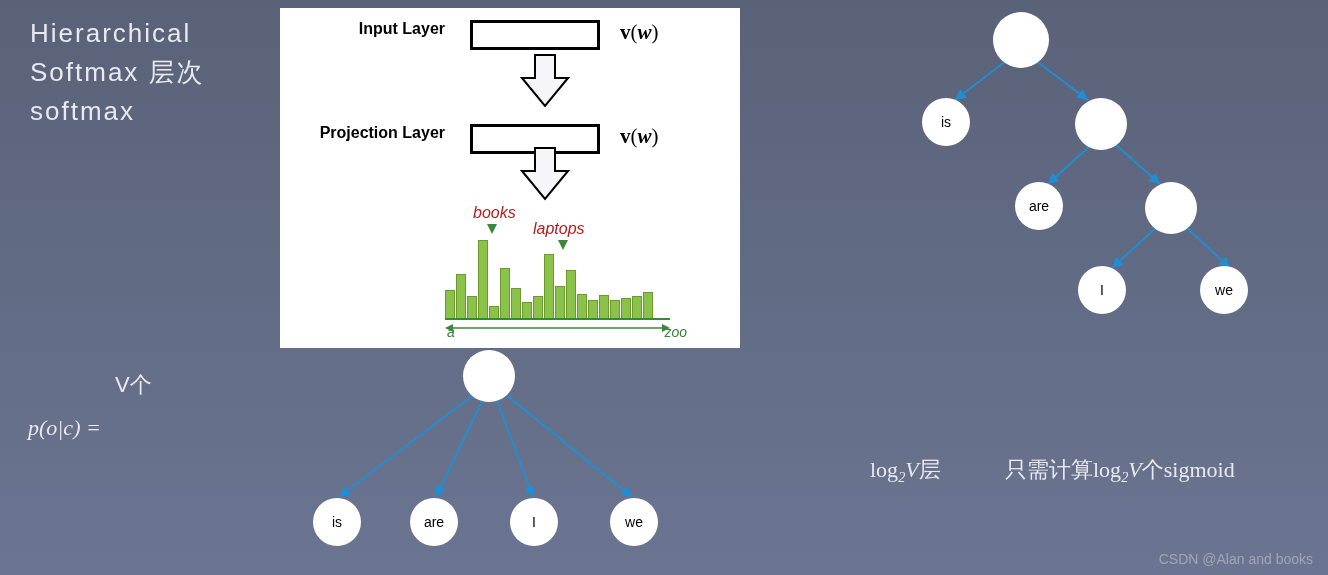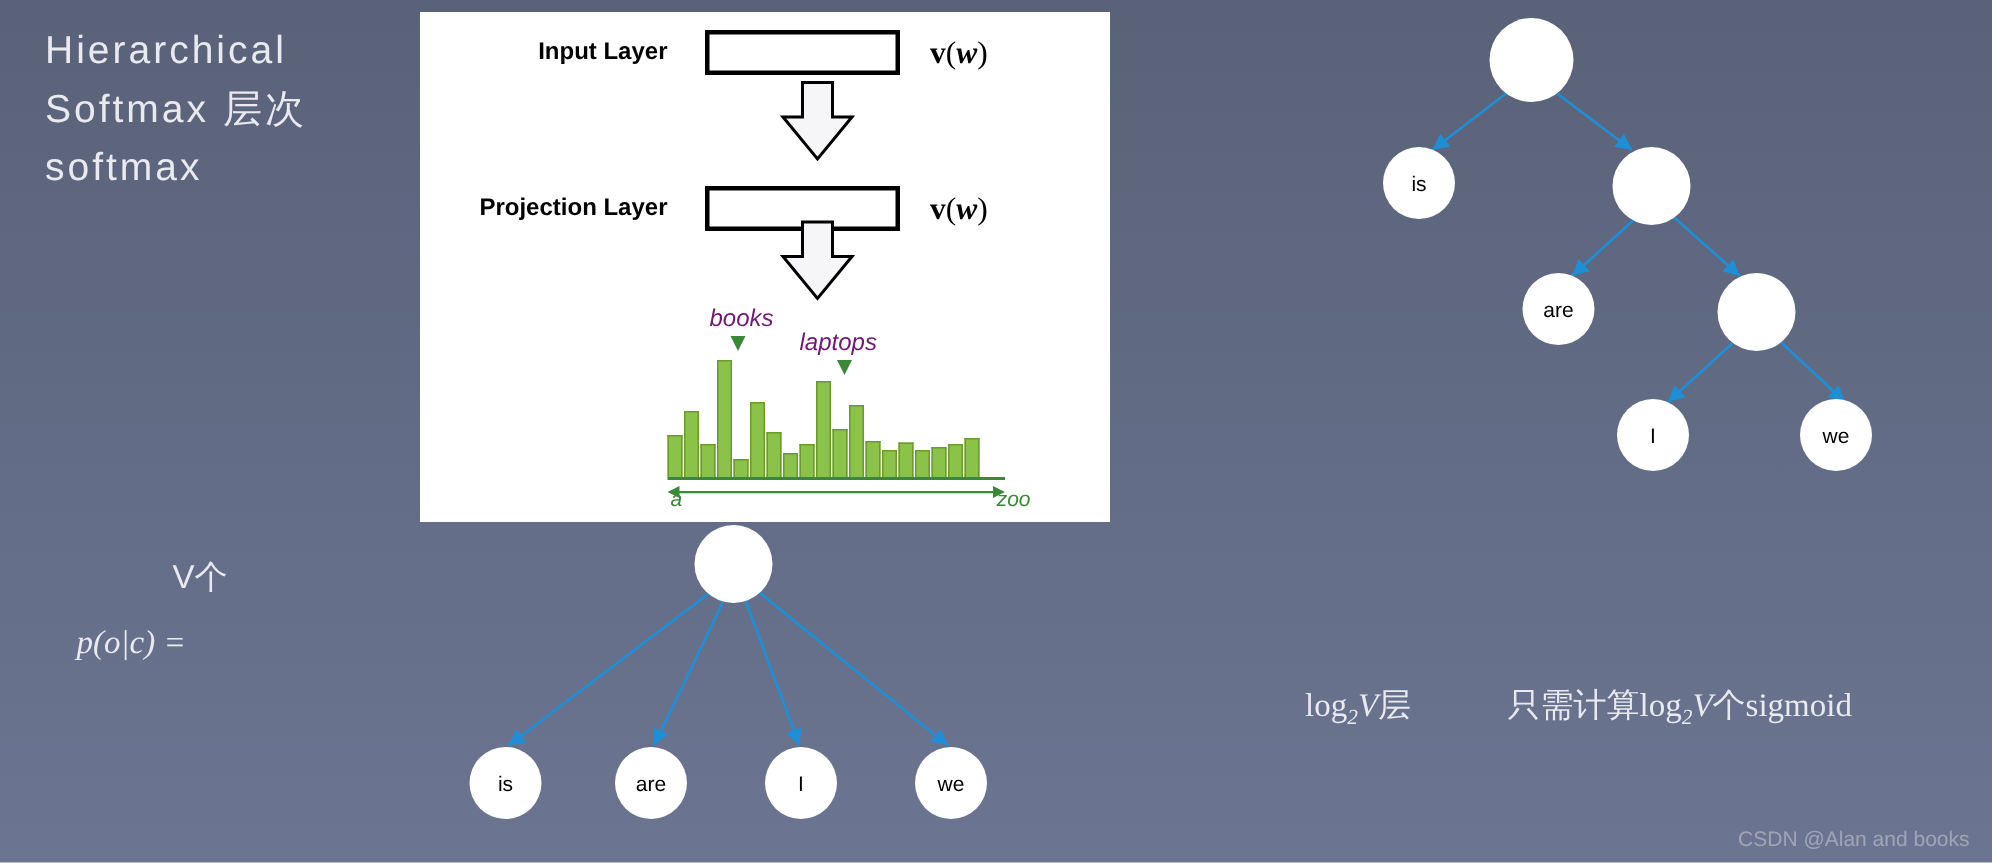--- a/index.html
+++ b/index.html
@@ -32,21 +32,21 @@
     top: 8px;
     width: 460px;
     height: 340px;
     background: #ffffff;
     color: #000000;
   }
 
   .layer-row {
     position: absolute;
     display: flex;
-    align-items: center;
+    align-items: flex-start;
   }
   .layer-label {
     font-size: 16px;
     font-weight: bold;
     margin-right: 25px;
     text-align: right;
   }
   .layer-box {
     border: 3px solid #000000;
     background: #fff;
@@ -107,21 +107,21 @@
     position: absolute;
     bottom: -2px;
     font-style: italic;
     font-size: 14px;
     color: #3b8838;
   }
   .hist-callout {
     position: absolute;
     font-style: italic;
     font-size: 16px;
-    color: #701a75;
+    color: #b91c1c;
   }
   .callout-arrow {
     position: absolute;
     width: 0; height: 0;
     border-left: 5px solid transparent;
     border-right: 5px solid transparent;
     border-top: 10px solid #3b8838;
   }
 
   
@@ -152,21 +152,20 @@
   }
   .formula {
     position: absolute;
     left: 28px;
     top: 415px;
     font-family: "Times New Roman", serif;
     font-size: 22px;
     display: flex;
     align-items: center;
     gap: 10px;
-    margin-left: 23px;
   }
   .formula .lhs { font-style: italic; }
   .formula .frac {
     display: inline-flex;
     flex-direction: column;
     align-items: center;
   }
   .formula .num, .formula .den {
     padding: 0 6px;
     font-style: italic;

